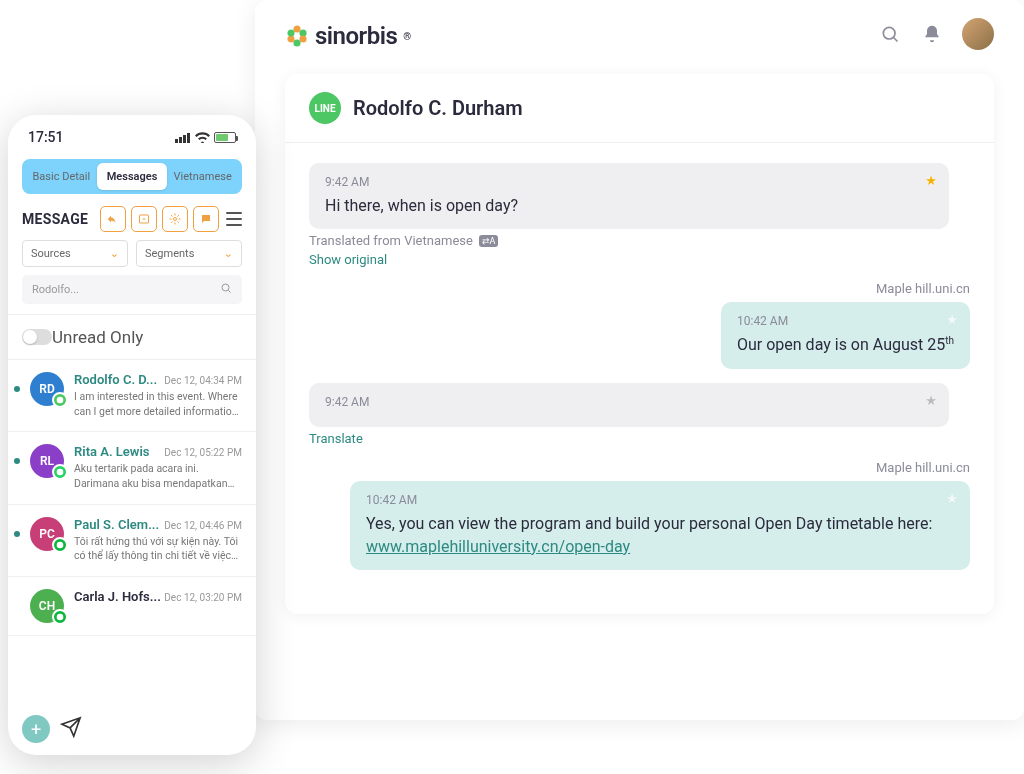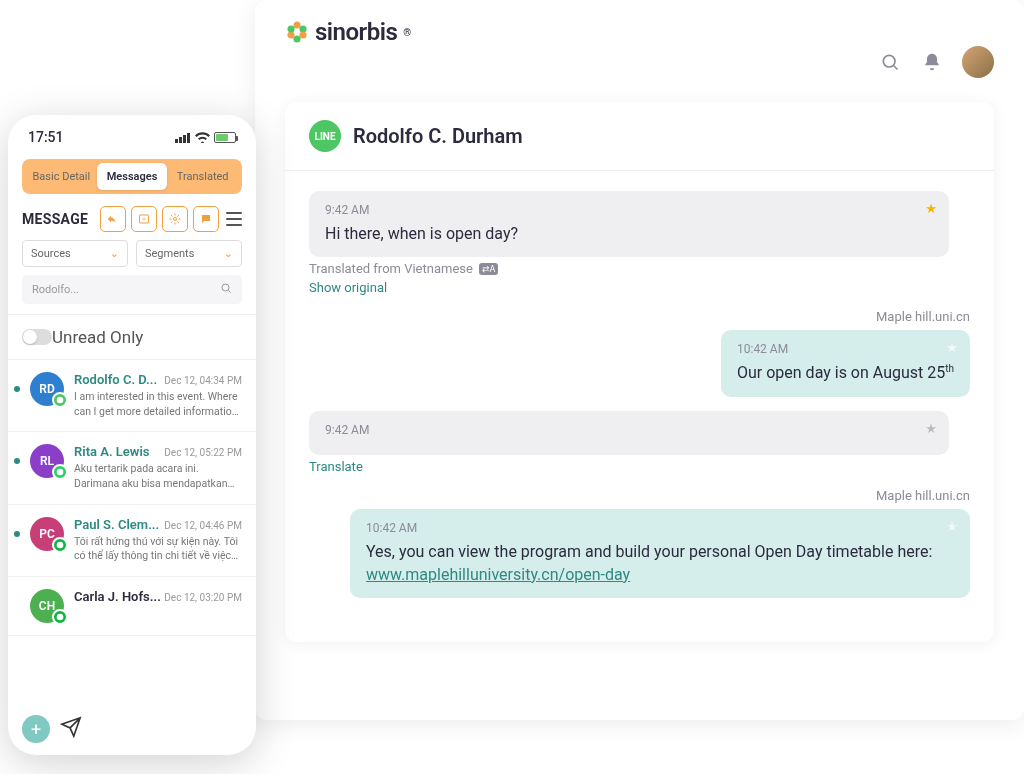--- a/index.html
+++ b/index.html
@@ -1,20 +1,20 @@
 <!DOCTYPE html>
 <html><head>
 <meta charset="utf-8">
 <style>
 * { box-sizing: border-box; margin: 0; padding: 0; }
 body { font-family: -apple-system, BlinkMacSystemFont, "Segoe UI", Roboto, sans-serif; background: #fff; width: 1024px; height: 774px; position: relative; overflow: hidden; }
 
 
 .main-panel { position: absolute; left: 255px; top: 0; right: 0; height: 720px; background: #fff; border-radius: 12px; box-shadow: 0 4px 24px rgba(0,0,0,0.08); }
-.main-header { display: flex; align-items: flex-start; padding: 18px 30px 12px; flex-direction: column; }
+.main-header { display: flex; align-items: flex-end; padding: 18px 30px 12px; }
 .brand { display: flex; align-items: center; gap: 6px; font-size: 24px; font-weight: 600; color: #2b2b3d; letter-spacing: -0.5px; }
 .brand-mark { width: 24px; height: 24px; }
 .brand sup { font-size: 10px; }
 .header-right { margin-left: auto; display: flex; align-items: center; gap: 18px; }
 .icon-btn { width: 24px; height: 24px; display: flex; align-items: center; justify-content: center; cursor: pointer; color: #8b8b9a; }
 .avatar-img { width: 32px; height: 32px; border-radius: 50%; background: linear-gradient(135deg, #d4a574, #8b6f47); cursor: pointer; }
 
 .chat-card { margin: 12px 30px; background: #fff; border-radius: 12px; box-shadow: 0 2px 16px rgba(0,0,0,0.06); padding: 0 0 24px; }
 .chat-header { display: flex; align-items: center; gap: 12px; padding: 18px 24px; border-bottom: 1px solid #eee; }
 .line-badge { width: 32px; height: 32px; border-radius: 50%; background: #4cc764; display: flex; align-items: center; justify-content: center; color: #fff; font-size: 10px; font-weight: 700; }
@@ -39,21 +39,21 @@
 .link { color: #2d8a82; text-decoration: underline; }
 
 
 .mobile { position: absolute; left: 8px; top: 115px; width: 248px; height: 640px; background: #fff; border-radius: 28px; box-shadow: 0 8px 40px rgba(0,0,0,0.18); padding: 14px 0 0; overflow: hidden; }
 .mobile-status { display: flex; align-items: center; padding: 0 20px 10px; font-size: 14px; font-weight: 500; color: #2b2b3d; }
 .mobile-status .right { margin-left: auto; display: flex; gap: 4px; align-items: center; }
 .battery { display: inline-block; width: 22px; height: 11px; border: 1.5px solid #555; border-radius: 2px; position: relative; }
 .battery::after { content: ""; position: absolute; right: -3px; top: 3px; width: 2px; height: 5px; background: #555; border-radius: 0 1px 1px 0; }
 .battery .fill { position: absolute; left: 1px; top: 1px; bottom: 1px; width: 60%; background: #6fc96f; border-radius: 1px; }
 
-.tabbar { display: flex; background: #fdba74; border-radius: 8px; margin: 4px 14px 12px; padding: 4px; font-size: 11px; }
+.tabbar { display: flex; background: #7dd3fc; border-radius: 8px; margin: 4px 14px 12px; padding: 4px; font-size: 11px; }
 .tabbar .tab { flex: 1; text-align: center; padding: 7px 4px; color: #666; cursor: pointer; border-radius: 6px; }
 .tabbar .tab.active { background: #fff; font-weight: 600; color: #2b2b3d; box-shadow: 0 1px 3px rgba(0,0,0,0.1); }
 
 .msg-header { display: flex; align-items: center; padding: 0 14px 8px; }
 .msg-header h3 { font-size: 14px; font-weight: 700; color: #2b2b3d; letter-spacing: 0.3px; }
 .msg-actions { margin-left: auto; display: flex; gap: 5px; align-items: center; }
 .sq-btn { width: 26px; height: 26px; border: 1px solid #f0a040; border-radius: 5px; display: flex; align-items: center; justify-content: center; color: #f0a040; cursor: pointer; font-size: 12px; }
 .menu-lines { width: 16px; height: 14px; display: flex; flex-direction: column; justify-content: space-between; cursor: pointer; margin-left: 2px; }
 .menu-lines span { height: 2px; background: #555; border-radius: 1px; }
 
@@ -181,21 +181,21 @@
         </svg>
       <span class="battery">
           <span class="fill"></span>
         </span>
     </span>
   </div>
 
   <div class="tabbar">
     <div class="tab">Basic Detail</div>
     <div class="tab active">Messages</div>
-    <div class="tab">Translated</div>
+    <div class="tab">Vietnamese</div>
   </div>
 
   <div class="msg-header">
     <h3>MESSAGE</h3>
     <div class="msg-actions">
       <div class="sq-btn">
           <svg width="14" height="12" viewBox="0 0 24 24" fill="currentColor">
             <path d="M8 5v3l-6 5 6 5v-3c4 0 7 1 9 4-1-5-4-9-9-10V5zm4 0v3l-6 5 6 5v-3l3-2-3-3V5z" opacity="0.5"></path>
             <path d="M8 5v4c5 1 8 5 9 10-2-3-5-4-9-4v4l-6-7z"></path>
           </svg>

